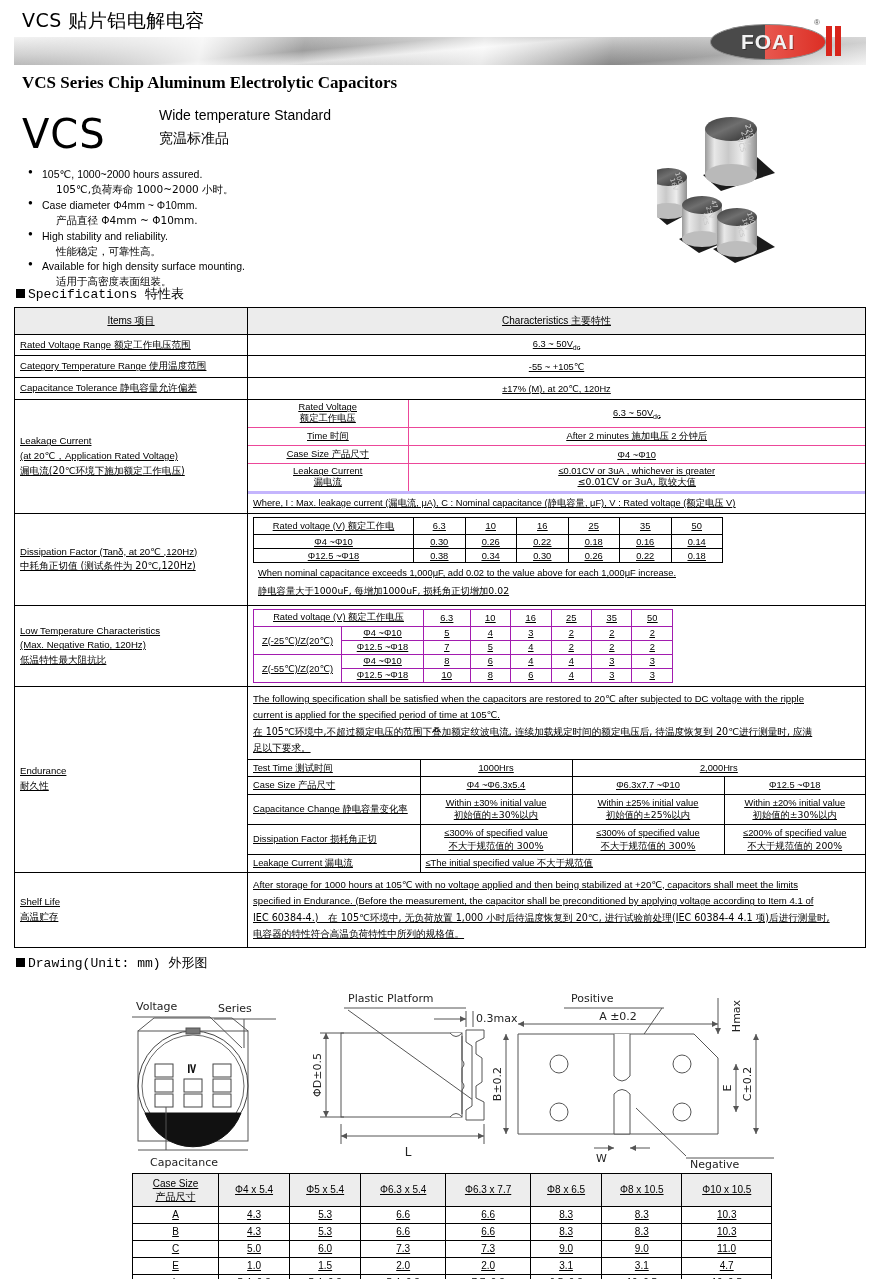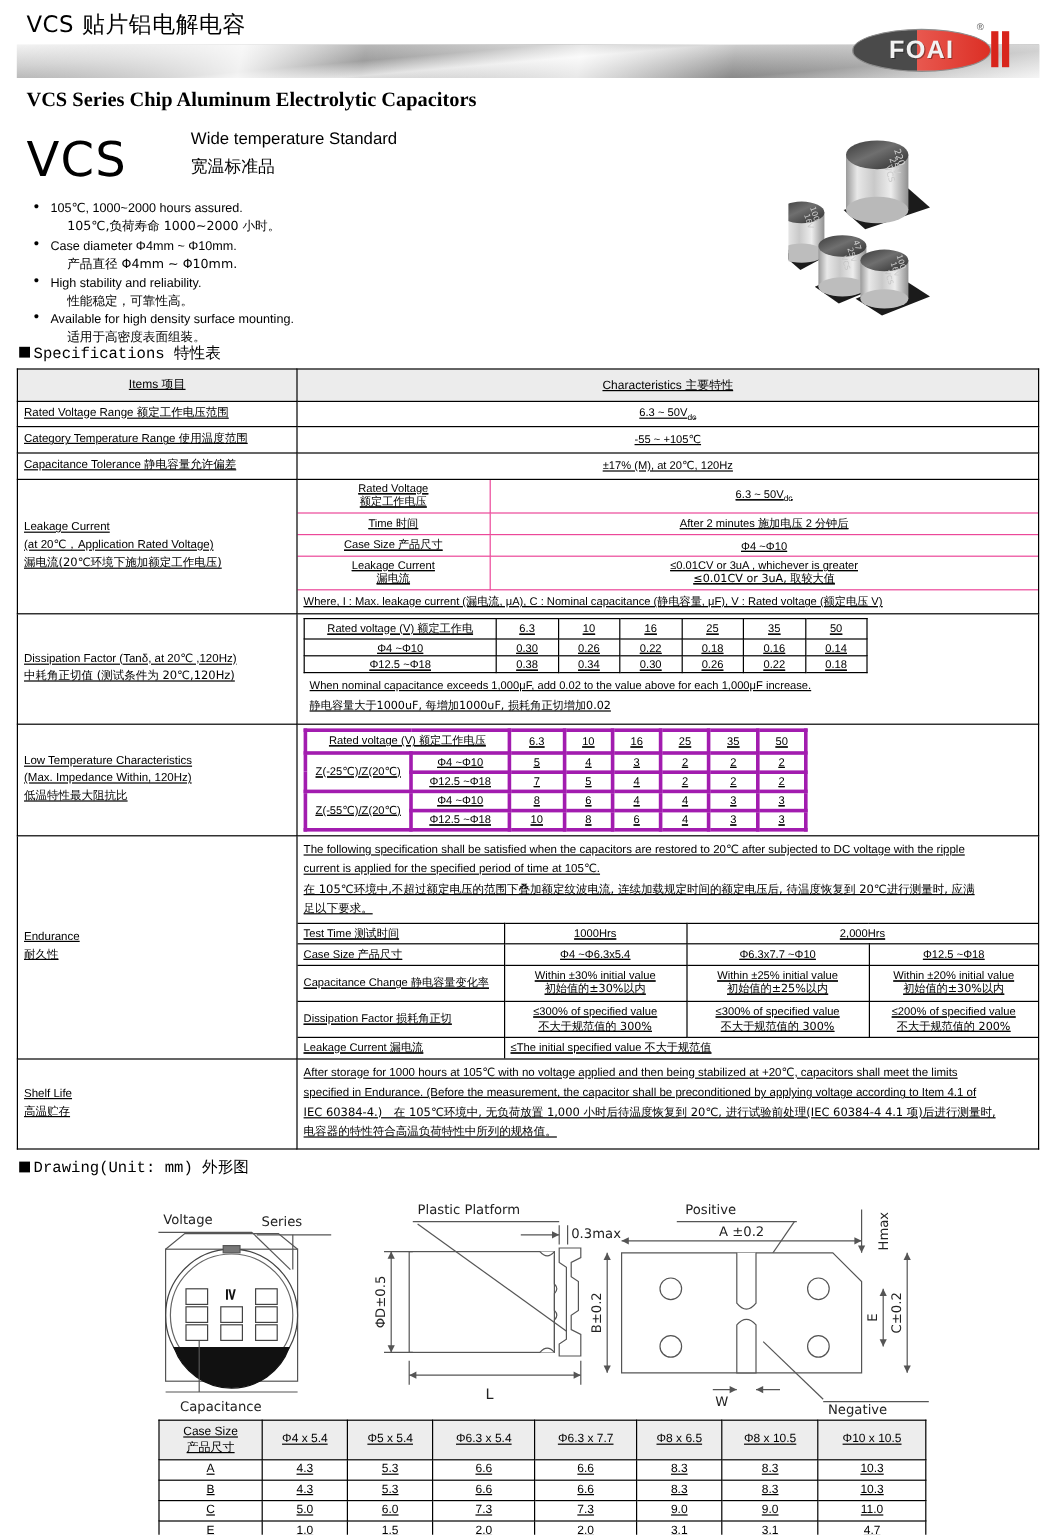--- a/index.html
+++ b/index.html
@@ -69,21 +69,21 @@
   sub { font-size:7px; }
 
   .inner { border-collapse:collapse; width:100%; font-size:9.3px; }
   .inner td { border:1px solid #ec4899; padding:2px 4px; text-align:center; } 
   .innerpad { padding:0 !important; }
   .note { padding:3px 5px; font-size:9.3px; line-height:1.6; }
 
   .df-tbl { width:470px; border-collapse:collapse; font-size:9.3px; }
   .df-tbl td { border:1px solid #000; padding:1.5px 3px; text-align:center; }
   .lt-tbl { width:420px; border-collapse:collapse; font-size:9.3px; }
-  .lt-tbl td { border:3px solid #a21caf; padding:1.5px 3px; text-align:center; }
+  .lt-tbl td { border:1px solid #a21caf; padding:1.5px 3px; text-align:center; }
   .end-tbl { width:100%; border-collapse:collapse; font-size:9.3px; }
   .end-tbl td { border:1px solid #000; padding:2px 4px; text-align:center; line-height:1.35; }
   .end-tbl td.left { text-align:left; padding-left:5px; }
 
   .para { padding:4px 5px 2px 5px; font-size:9.6px; line-height:1.72; }
 
   
   .draw-area { position:relative; height:195px; margin-top:2px; }
   .draw-area svg { position:absolute; left:0; top:0; }
 
@@ -253,21 +253,21 @@
               <td style="border-left:none;">
                 <div>Leakage Current</div>
                 <div class="cn">漏电流</div>
               </td>
               <td style="border-right:none;">
                 <div>≤0.01CV or 3uA , whichever is greater</div>
                 <div class="cn">≤0.01CV or 3uA,  取较大值</div>
               </td>
             </tr>
             <tr>
-              <td colspan="2" style="border:none;border-top:1px solid #c4b5fd;text-align:left;padding:3px 5px;">Where, I : Max. leakage current (漏电流, μA), C : Nominal capacitance (静电容量, μF), V : Rated voltage (额定电压 V)</td>
+              <td colspan="2" style="border:none;border-top:3px solid #c4b5fd;text-align:left;padding:3px 5px;">Where, I : Max. leakage current (漏电流, μA), C : Nominal capacitance (静电容量, μF), V : Rated voltage (额定电压 V)</td>
             </tr>
           </tbody>
             </table>
         </td>
       </tr>
 
       <tr>
         <td class="lbl">
           <div>Dissipation Factor (Tanδ, at 20℃ ,120Hz)</div>
           <div class="cn">中耗角正切值 (测试条件为 20℃,120Hz)</div>
@@ -305,21 +305,21 @@
           </tbody>
             </table>
           <div class="note">When nominal capacitance exceeds 1,000μF, add 0.02 to the value above for each 1,000μF increase.</div>
           <div class="note cn" style="padding-top:0">静电容量大于1000uF, 每增加1000uF, 损耗角正切增加0.02</div>
         </td>
       </tr>
 
       <tr>
         <td class="lbl">
           <div>Low Temperature Characteristics</div>
-          <div>(Max. Impedance Within, 120Hz)</div>
+          <div>(Max. Negative Ratio, 120Hz)</div>
           <div class="cn">低温特性最大阻抗比</div>
         </td>
         <td>
           <table class="lt-tbl">
               <tbody>
             <tr>
               <td colspan="2" style="width:170px">Rated voltage (V)  额定工作电压</td>
               <td>6.3</td>
               <td>10</td>
               <td>16</td>

